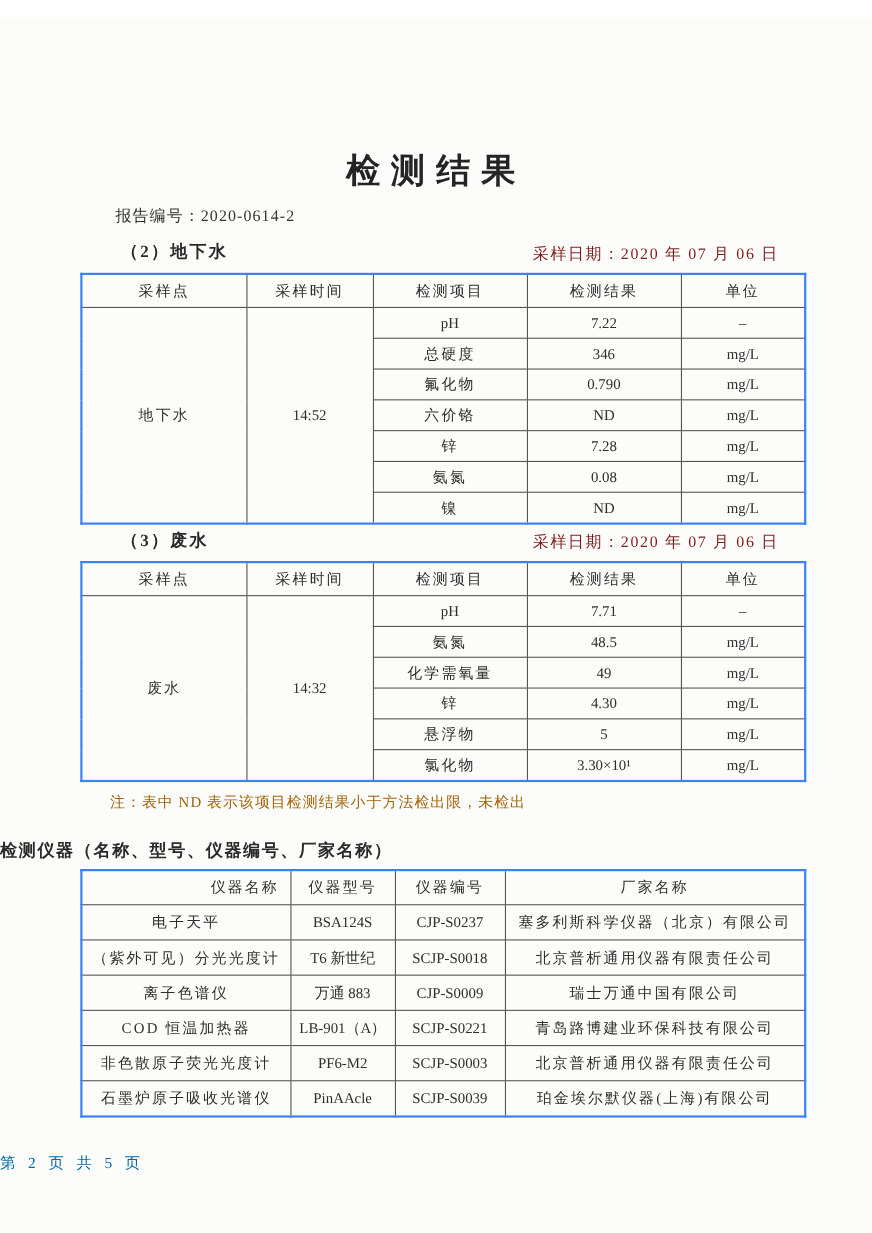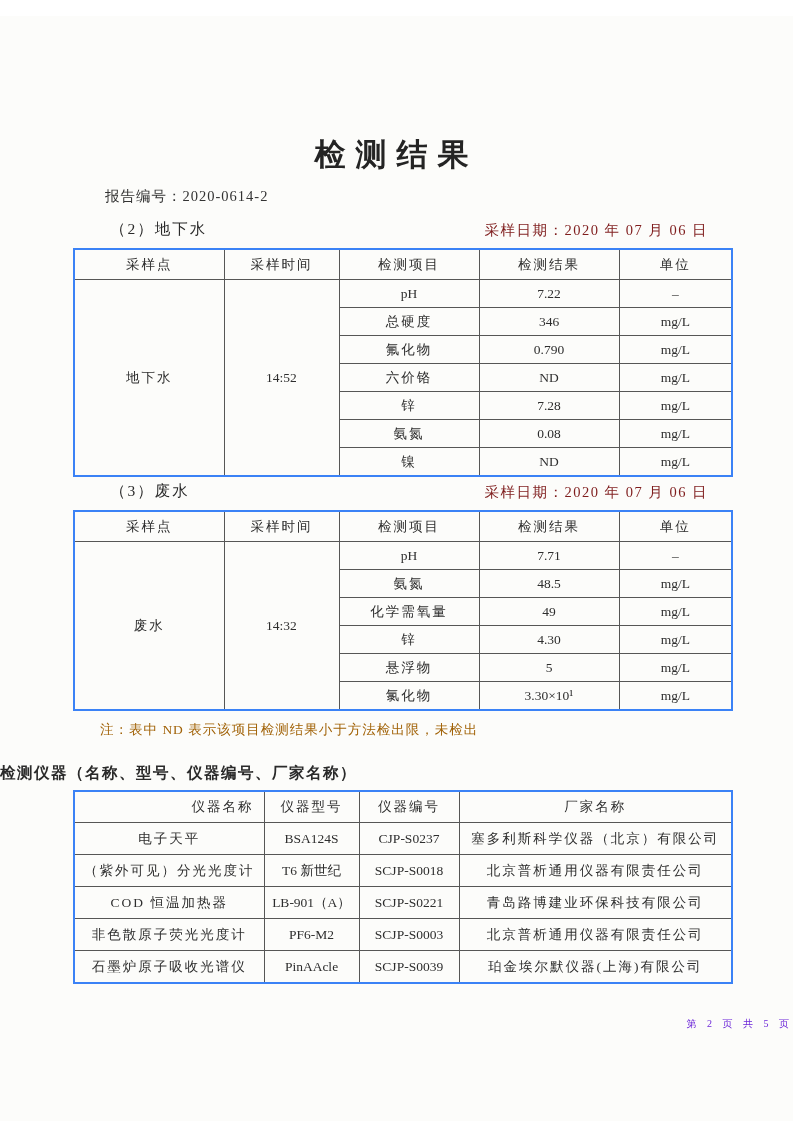--- a/index.html
+++ b/index.html
@@ -26,21 +26,21 @@
     font-size:14.5px;
     letter-spacing:1px;
     color:#333;
   }
   .section-row {
     display:flex;
     justify-content:space-between;
     align-items:flex-end;
     margin:13px 85px 0 110px;
   }
-  .section-heading { font-size:15.5px; font-weight:400; letter-spacing:2px; color:#2a2a2a; }
+  .section-heading { font-size:15.5px; font-weight:700; letter-spacing:2px; color:#2a2a2a; }
   .section-date { font-size:14.5px; letter-spacing:1.5px; color:#7f1d1d;font-family:Liberation Serif, serif; }
   table.report {
     width:658px;
     margin:8px 0 0 73px;
     border-collapse:collapse;
     table-layout:fixed;
     border:2px solid #3b82f6;
   }
   table.report td, table.report th {
     border:1px solid #565656;
@@ -68,24 +68,24 @@
     font-size:15.5px;
     font-weight:700;
     letter-spacing:1.5px;
     color:#2a2a2a;
   }
   table.instruments th { height:30px; letter-spacing:2px; }
   table.instruments td { height:31px; }
   table.instruments th.name-col { text-align:right; padding-right:10px; }
   .footer {
     margin-top:33px;
-    text-align:right;
-    font-size:10px;
+    text-align:left;
+    font-size:14px;
     letter-spacing:4px;
-    color:#6d28d9;
+    color:#0369a1;
   }
 </style>
 </head>
 <body>
 
 <div class="page">
 
   <div class="title">检测结果</div>
 
   <div class="report-line">报告编号：2020-0614-2</div>
@@ -231,20 +231,26 @@
       <td>CJP-S0237</td>
       <td class="cjk">塞多利斯科学仪器（北京）有限公司</td>
     </tr>
     <tr>
       <td class="cjk">（紫外可见）分光光度计</td>
       <td>T6 新世纪</td>
       <td>SCJP-S0018</td>
       <td class="cjk">北京普析通用仪器有限责任公司</td>
     </tr>
     <tr>
+      <td class="cjk">离子色谱仪</td>
+      <td>万通 883</td>
+      <td>CJP-S0009</td>
+      <td class="cjk">瑞士万通中国有限公司</td>
+    </tr>
+    <tr>
       <td class="cjk">COD 恒温加热器</td>
       <td>LB-901（A）</td>
       <td>SCJP-S0221</td>
       <td class="cjk">青岛路博建业环保科技有限公司</td>
     </tr>
     <tr>
       <td class="cjk">非色散原子荧光光度计</td>
       <td>PF6-M2</td>
       <td>SCJP-S0003</td>
       <td class="cjk">北京普析通用仪器有限责任公司</td>

